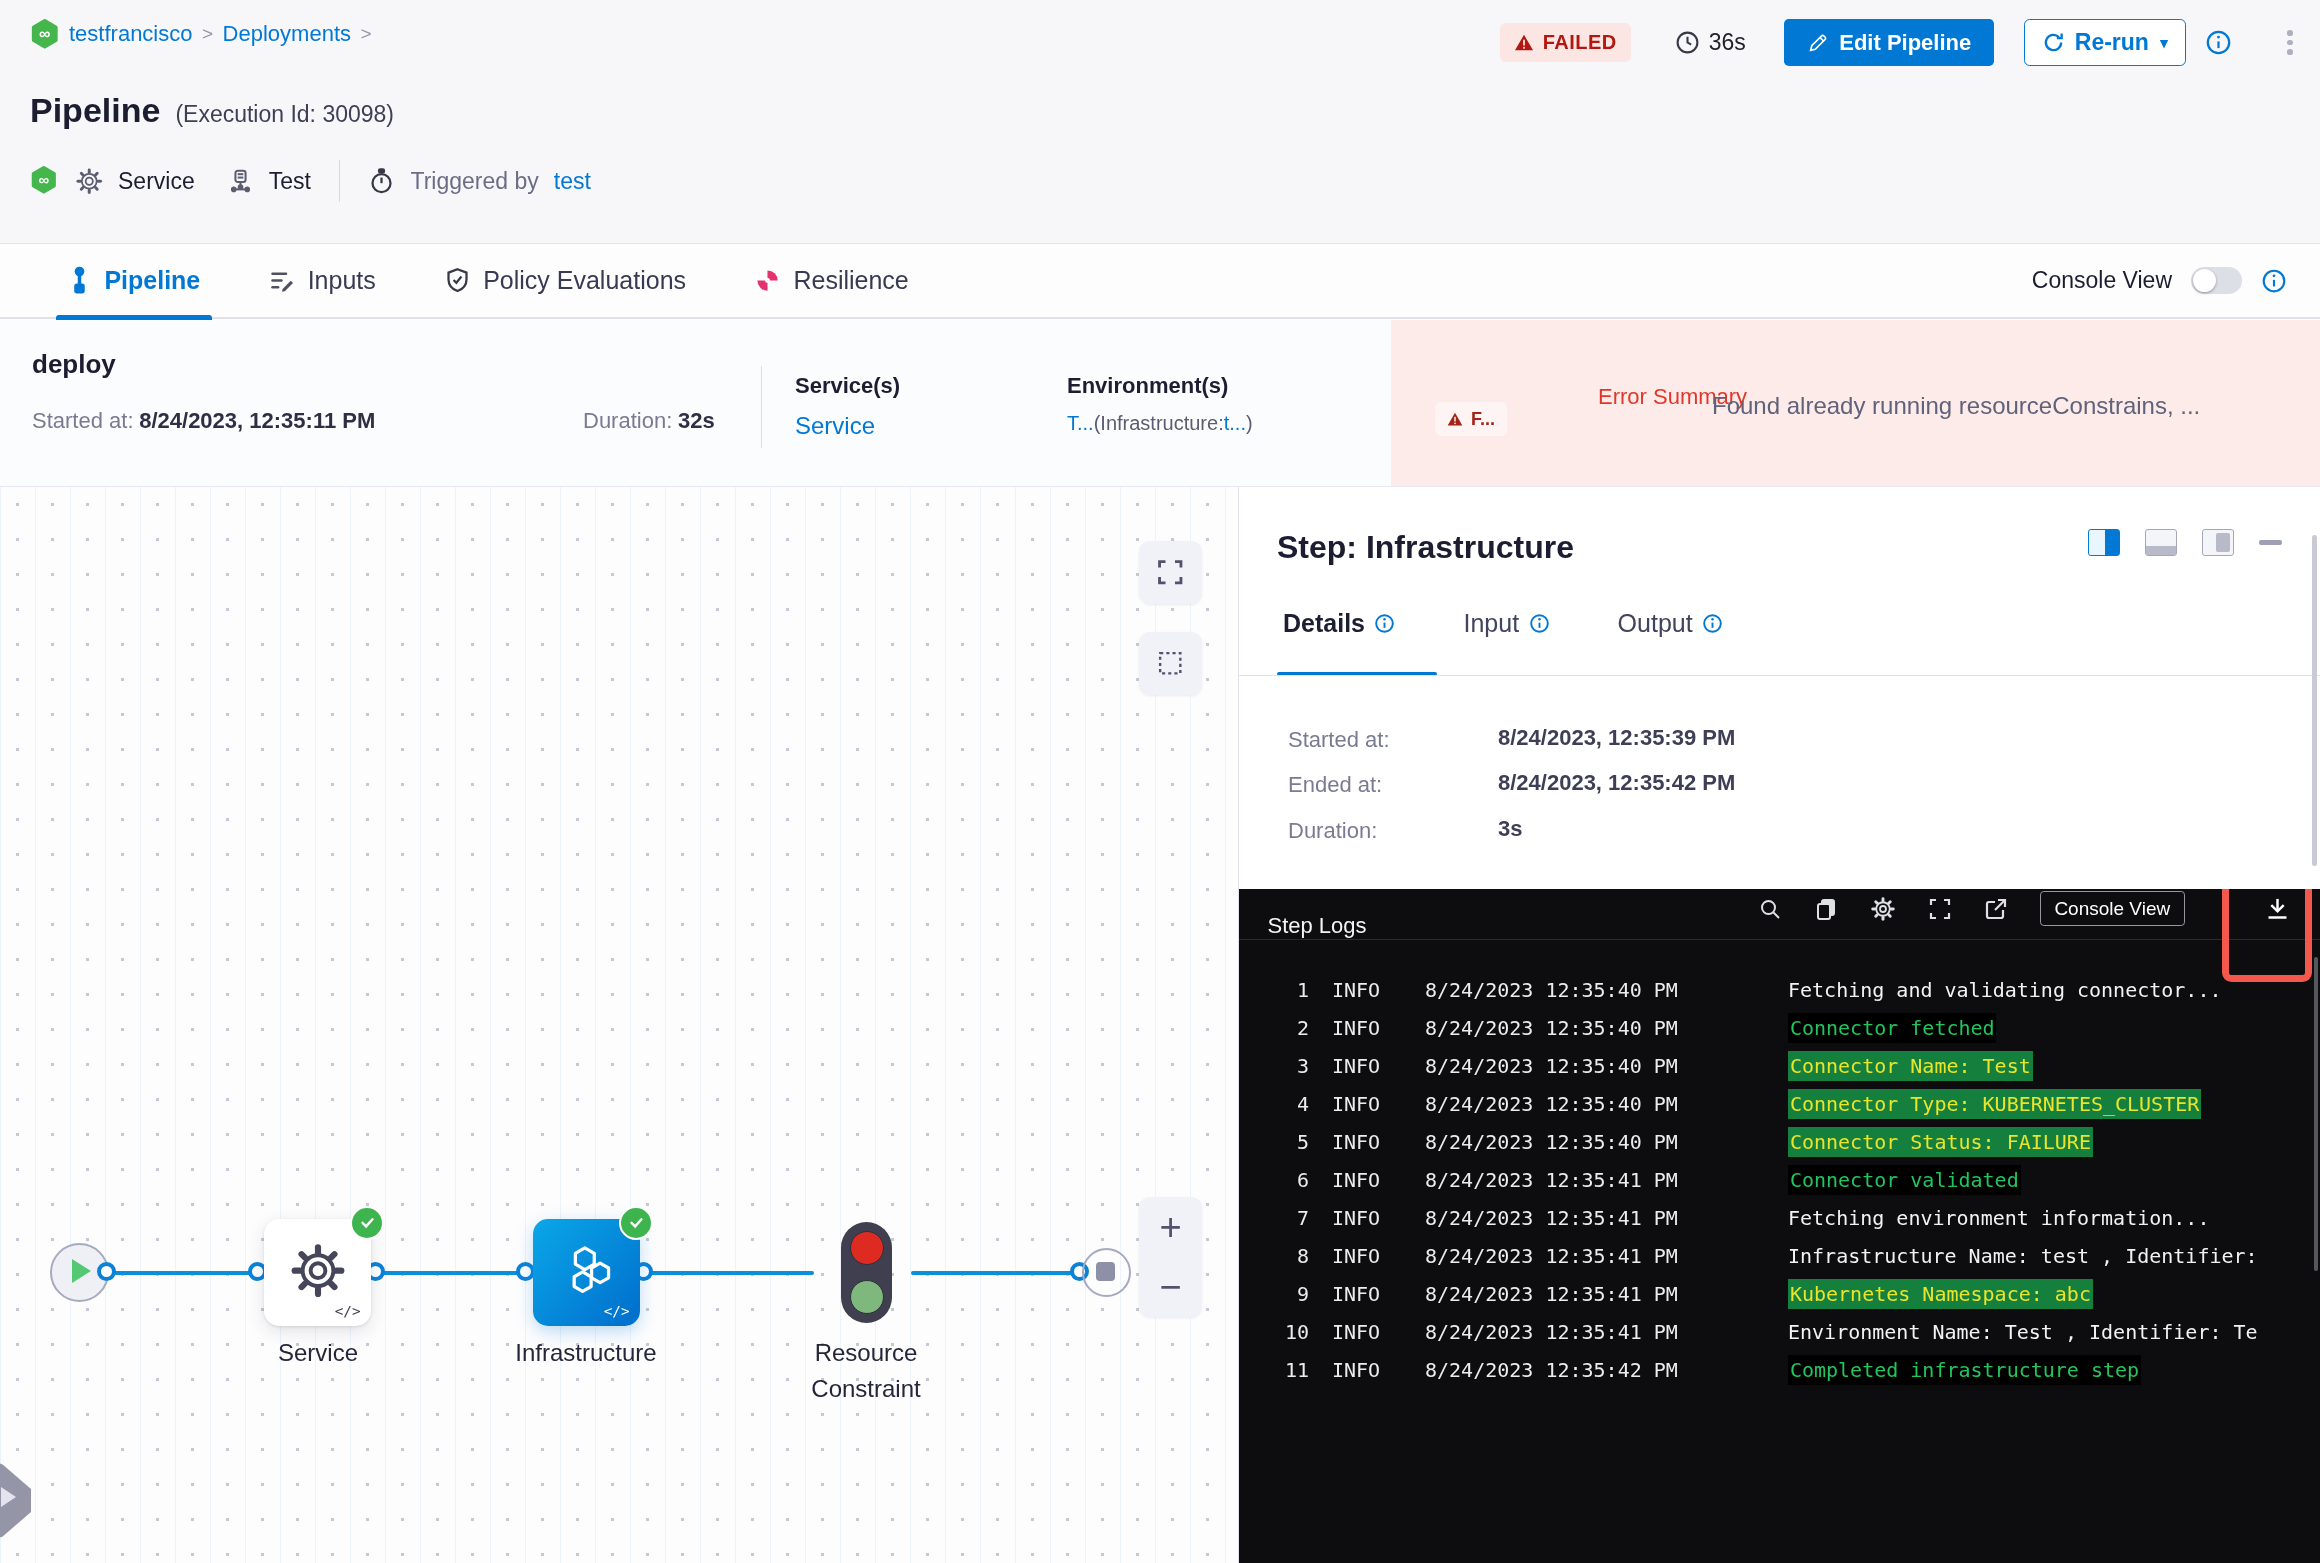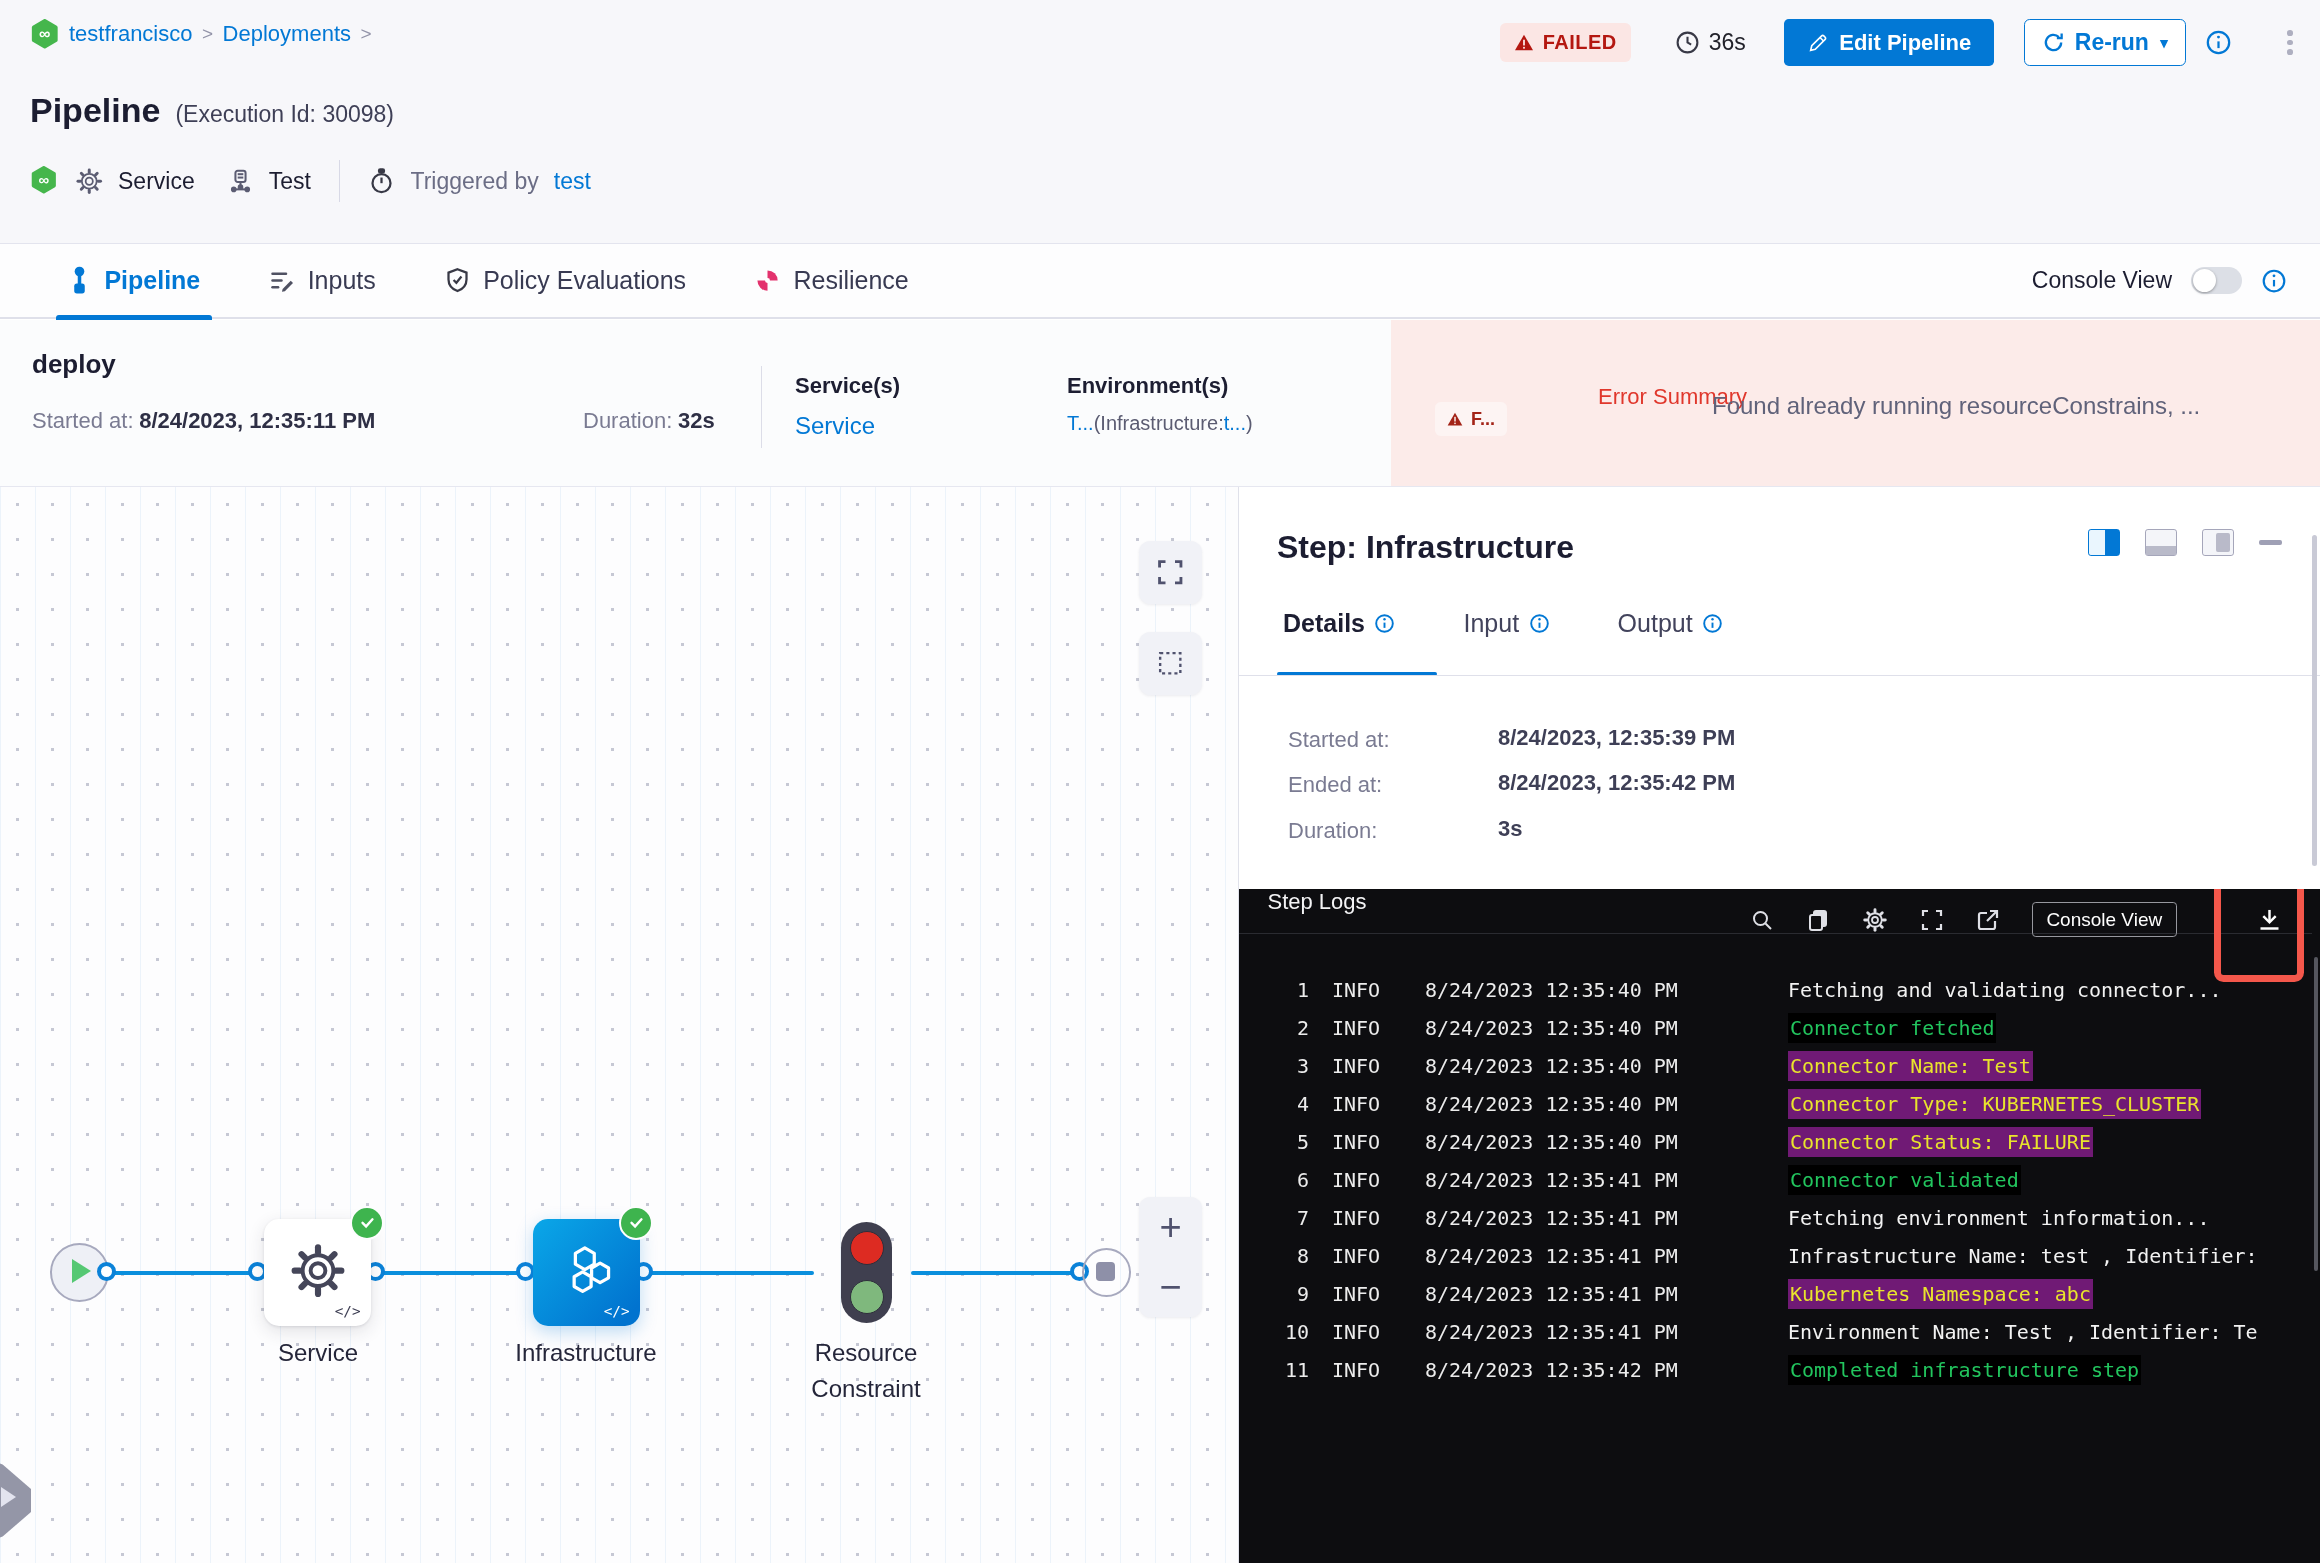--- a/index.html
+++ b/index.html
@@ -109,36 +109,36 @@
   .ptabs{position:absolute;left:44px;top:122px;display:flex;gap:68px;}
   .ptab{display:flex;align-items:center;gap:9.5px;font-size:25px;color:#42435c;cursor:pointer;}
   .ptab.active{font-weight:bold;color:#1d1e32;}
   .ptab-underline{position:absolute;left:38px;top:185px;width:160px;height:3.8px;background:#0278d5;border-radius:1.9px;}
   .pdiv{position:absolute;left:0;right:0;top:188px;height:1px;background:#dfe0ea;}
   .drow{position:absolute;left:49px;font-size:22px;color:#7a7b92;}
   .dval{position:absolute;left:259px;font-size:22px;font-weight:bold;color:#3e3f56;}
   .vscroll{position:absolute;right:2.9px;top:48px;width:4.8px;height:331px;background:#c9cad6;border-radius:2.9px;}
   
   .console{position:absolute;left:0;top:402px;right:0;bottom:0;background:#0d0d10;overflow:hidden;}
-  .con-head{position:absolute;left:0;top:0;right:8px;height:45px;display:flex;align-items:flex-start;padding-left:28.5px;box-sizing:border-box;border-bottom:1px solid #2a2b31;}
+  .con-head{position:absolute;left:0;top:0;right:0;height:51px;display:flex;align-items:flex-end;padding-left:28.5px;box-sizing:border-box;border-bottom:1px solid #2a2b31;}
   .con-title{font-size:22px;color:#f3f3f5;}
   .con-icons{margin-left:auto;display:flex;align-items:center;gap:32px;}
   .con-icons .ic{cursor:pointer;display:flex;}
   .cv-chip{border:1px solid #97989f;border-radius:3.8px;color:#fff;font-size:19px;padding:5.7px 13.3px;cursor:pointer;white-space:nowrap;}
   .dl-wrap{width:67px;height:61px;display:flex;align-items:center;justify-content:center;margin-left:27px;margin-right:9.5px;position:relative;cursor:pointer;}
   .annotation{position:absolute;right:7.6px;top:-8.6px;width:76px;height:88px;border:7.6px solid #f4574b;border-radius:9.5px;z-index:5;pointer-events:none;}
   .log-area{position:absolute;left:0;top:61px;right:0;bottom:0;padding-top:21px;font-family:"DejaVu Sans Mono",monospace;font-size:20px;}
   .logline{display:flex;height:38px;align-items:center;white-space:nowrap;color:#ececec;}
   .ln-num{width:70px;text-align:right;flex:0 0 auto;}
   .ln-level{width:51px;margin-left:23px;flex:0 0 auto;}
   .ln-time{width:255px;margin-left:42px;flex:0 0 auto;}
   .ln-msg{margin-left:108px;}
   .c-white{color:#f2f2f2;}
   .c-green{color:#22c55e;background:#000;padding:2.9px 1.9px;}
-  .c-yellow{color:#e9e42c;background:#701a75;padding:2.9px 1.9px;}
+  .c-yellow{color:#e9e42c;background:#15803d;padding:2.9px 1.9px;}
   .con-scroll{position:absolute;right:1.9px;top:68px;width:3.8px;height:314px;background:#55565e;border-radius:1.9px;}
 </style>
 </head>
 <body>
 
 <div class="top-header">
   <div class="crumb-row">
     <span class="hex-logo">
       <svg width="29.5" height="29.5" viewBox="0 0 24 24" style="font-size:23px">
           <polygon points="12,1.5 21,6.75 21,17.25 12,22.5 3,17.25 3,6.75" fill="#45b64c" stroke="#45b64c" stroke-width="3" stroke-linejoin="round"></polygon>

